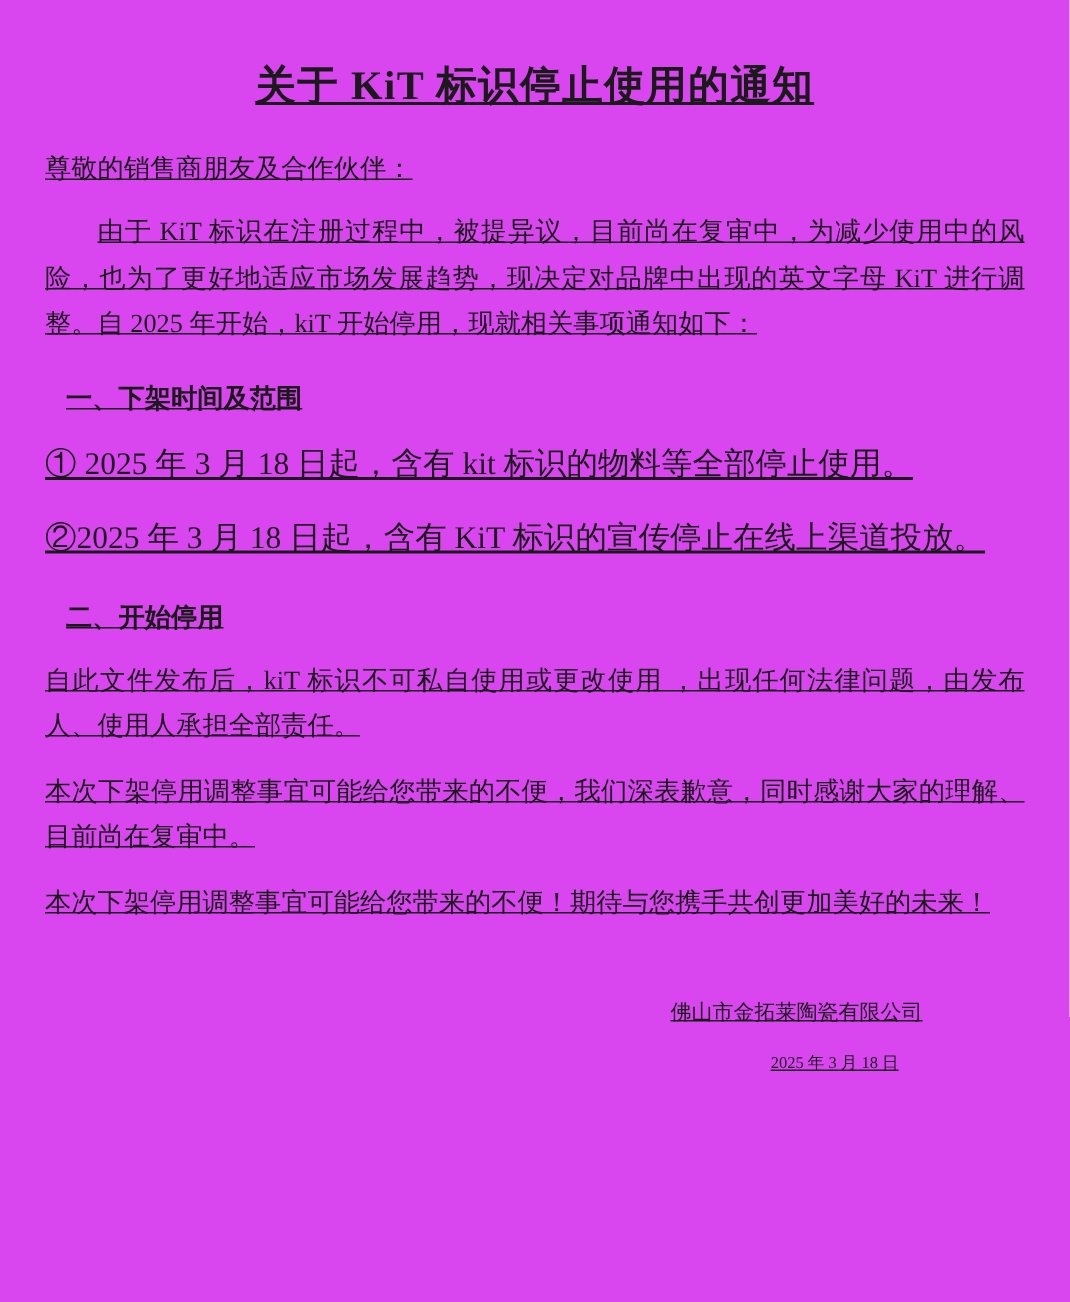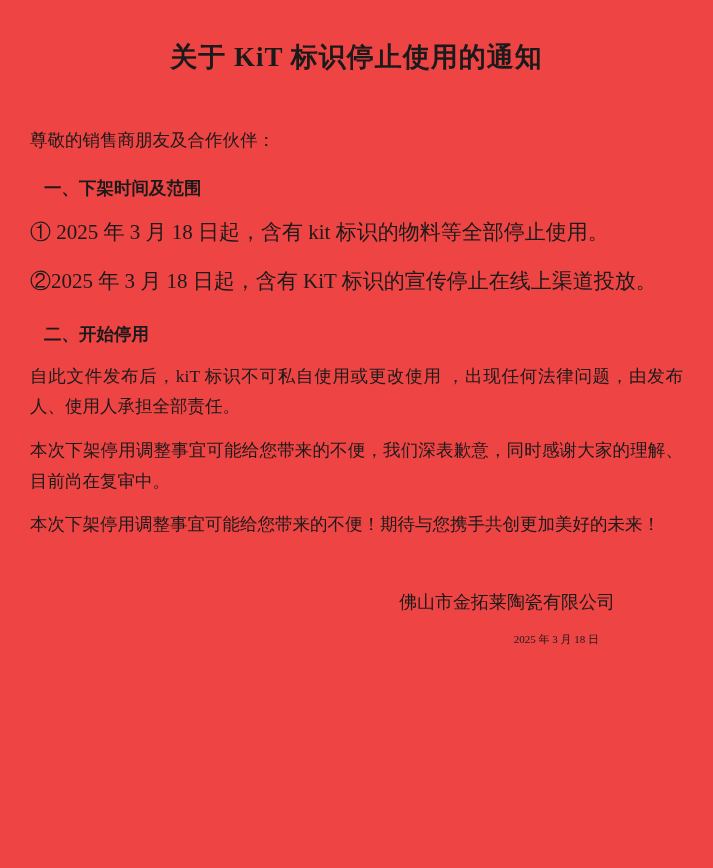--- a/index.html
+++ b/index.html
@@ -13,35 +13,36 @@
     font-family: "Liberation Serif", "DejaVu Serif", serif;
     color: #1a1a1a;
     -webkit-font-smoothing: antialiased;
   }
   .page {
     position: relative;
     width: 713px;
     height: 868px;
     box-sizing: border-box;
     padding: 0 30px;
-    background: #ef4444;
+    background: #d946ef;
     overflow: hidden;
+    text-decoration: underline;
   }
   .doc-title {
     text-align: center;
     font-size: 27px;
     font-weight: bold;
     letter-spacing: 1px;
     margin: 40px 0 0 0;
     padding: 0;
     line-height: 1.3;
     font-family: "Liberation Serif", "DejaVu Serif", serif;
   }
   .salutation {
-    margin-top: 52px;
+    margin-top: 24px;
     font-size: 17.5px;
     line-height: 1.55;
   }
   p.body-text {
     font-size: 17.5px;
     line-height: 1.75;
     margin: 13px 0 0 0;
     text-align: justify;
     text-justify: inter-ideograph;
   }
@@ -58,39 +59,40 @@
     font-size: 21px;
     line-height: 1.75;
     margin: 12px 0 0 0;
   }
   .sign-block {
     margin-top: 46px;
     text-align: right;
     padding-right: 68px;
   }
   .sign-company {
-    font-size: 18px;
+    font-size: 14px;
     line-height: 1.8;
   }
   .sign-date {
     font-size: 11px;
     line-height: 1.8;
     margin-top: 12px;
     padding-right: 16px;
   }
 </style>
 </head>
 <body>
 
 <div class="page">
 
   <h1 class="doc-title">关于 KiT 标识停止使用的通知</h1>
 
   <div class="salutation">尊敬的销售商朋友及合作伙伴：</div>
 
+  <p class="body-text indent">由于 KiT 标识在注册过程中，被提异议，目前尚在复审中，为减少使用中的风险，也为了更好地适应市场发展趋势，现决定对品牌中出现的英文字母 KiT 进行调整。自 2025 年开始，kiT 开始停用，现就相关事项通知如下：</p>
 
   <div class="section-heading">一、下架时间及范围</div>
 
   <div class="list-item">① 2025 年 3 月 18 日起，含有 kit 标识的物料等全部停止使用。</div>
   <div class="list-item">②2025 年 3 月 18 日起，含有 KiT 标识的宣传停止在线上渠道投放。</div>
 
   <div class="section-heading">二、开始停用</div>
 
   <p class="body-text">自此文件发布后，kiT 标识不可私自使用或更改使用 ，出现任何法律问题，由发布人、使用人承担全部责任。</p>
   <p class="body-text">本次下架停用调整事宜可能给您带来的不便，我们深表歉意，同时感谢大家的理解、目前尚在复审中。</p>

